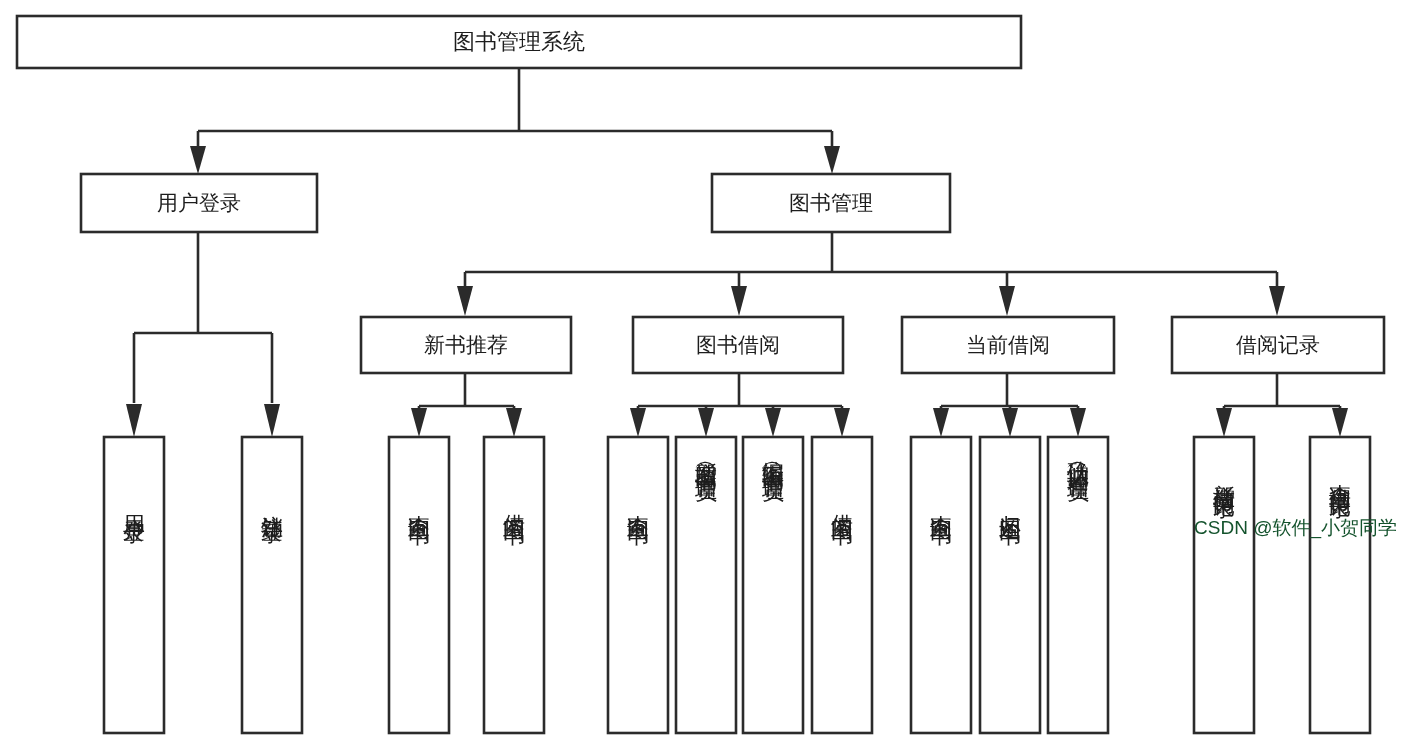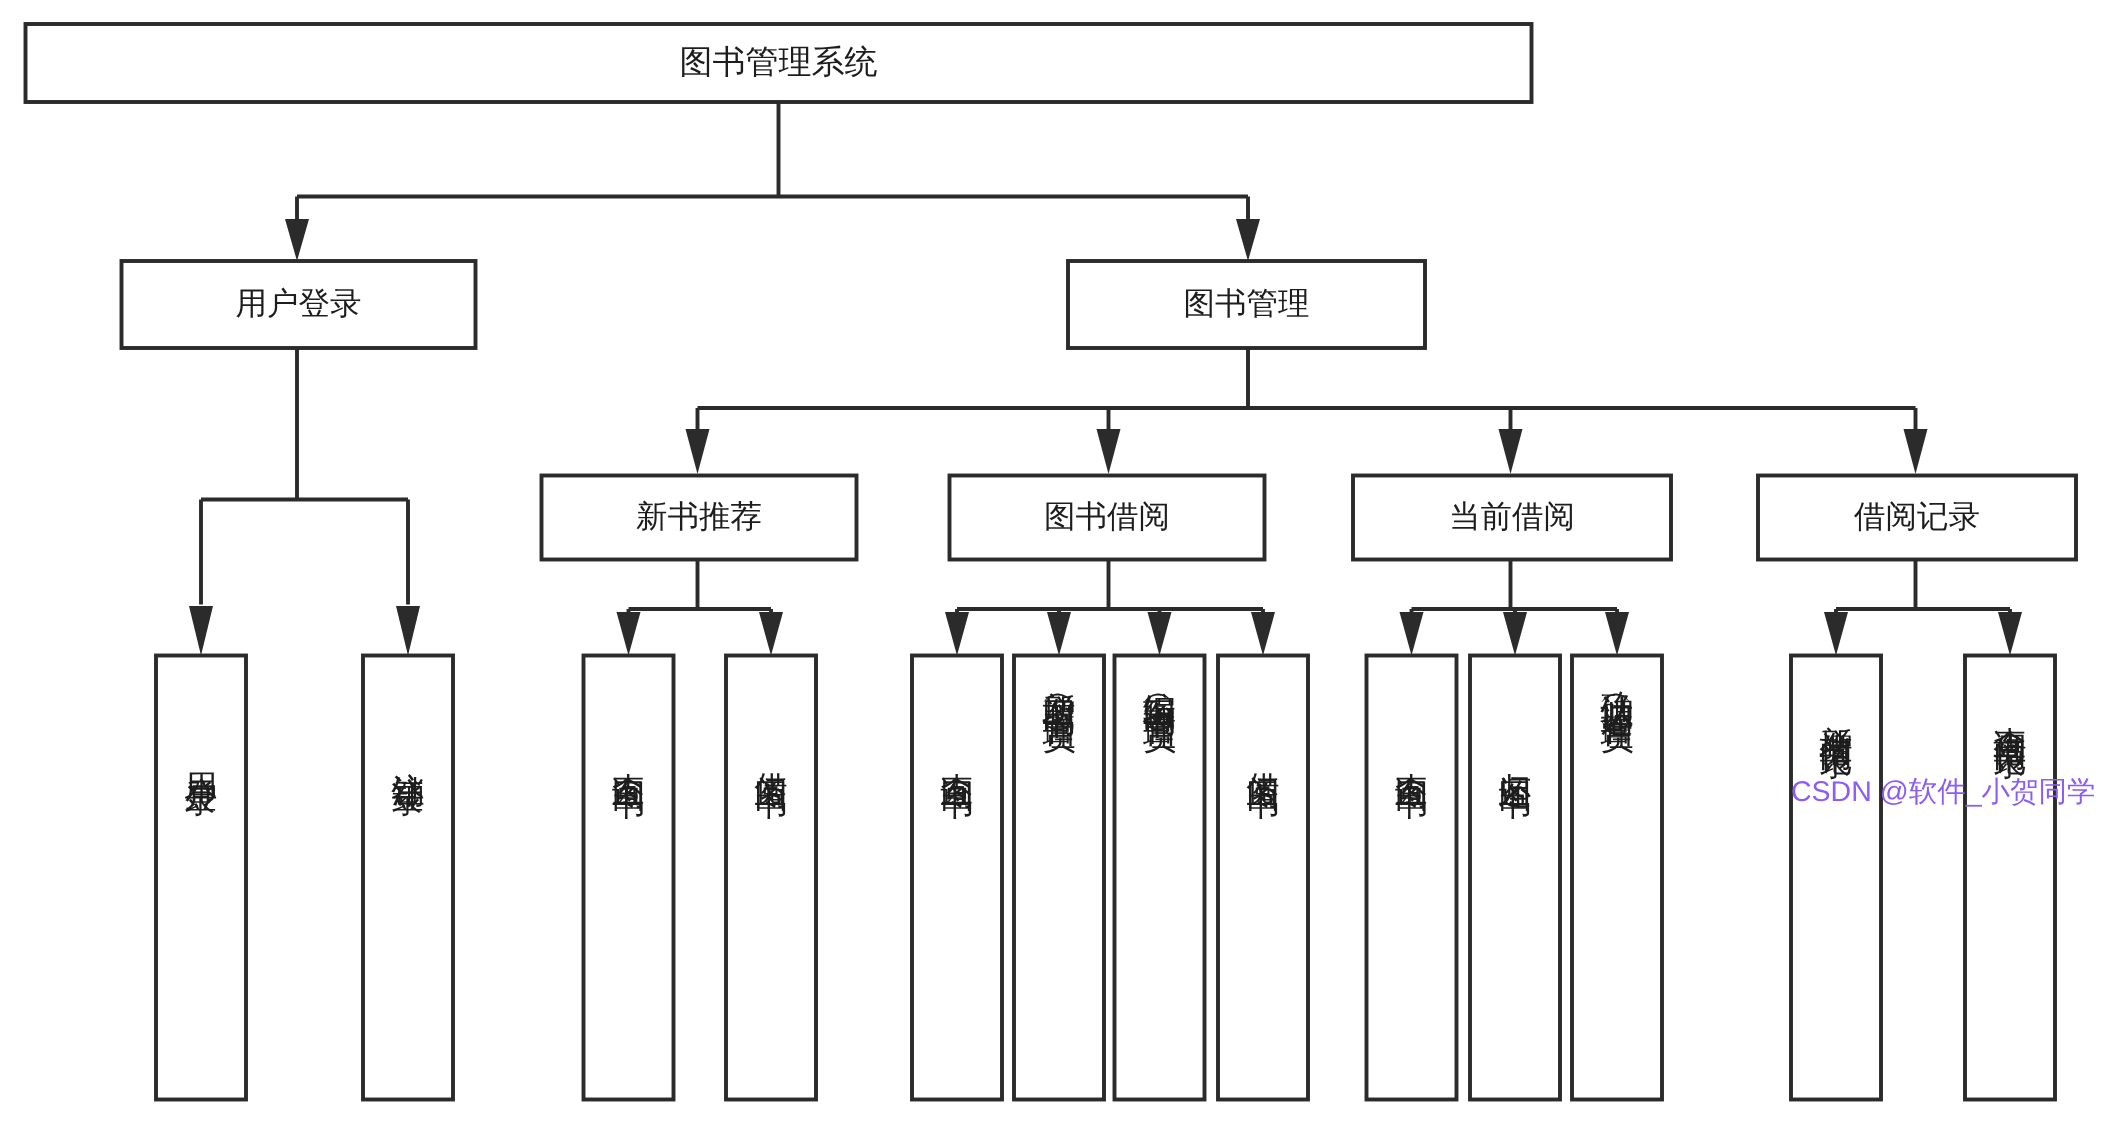--- a/index.html
+++ b/index.html
@@ -68,21 +68,21 @@
     color: #1d1d1d;
     letter-spacing: 3px;
     white-space: nowrap;
   }
   .watermark {
     position: absolute;
     right: 8px;
     bottom: 6px;
     font-family: "Liberation Sans", "DejaVu Sans", sans-serif;
     font-size: 19px;
-    color: #8b5cf6;
+    color: #14532d;
     white-space: nowrap;
     pointer-events: none;
   }
 </style>
 </head>
 <body>
 
 <div id="diagram-root">
 
   <svg class="diagram" viewBox="0 0 1405 747">

